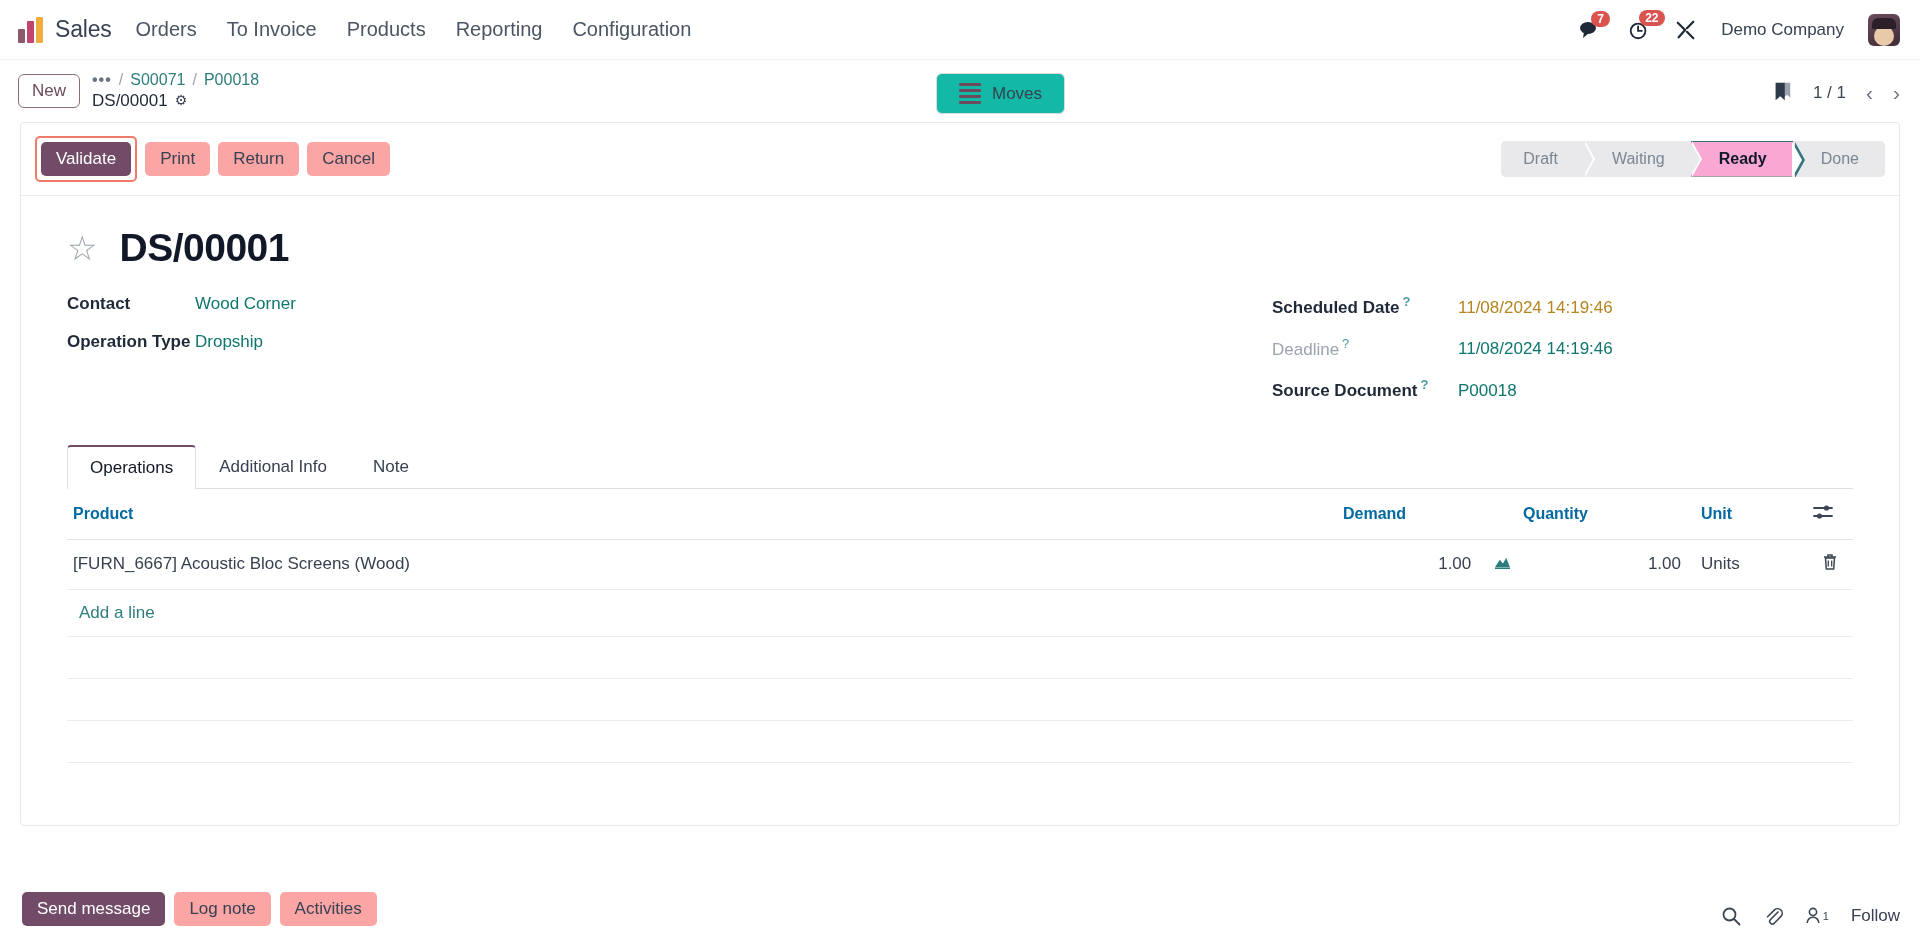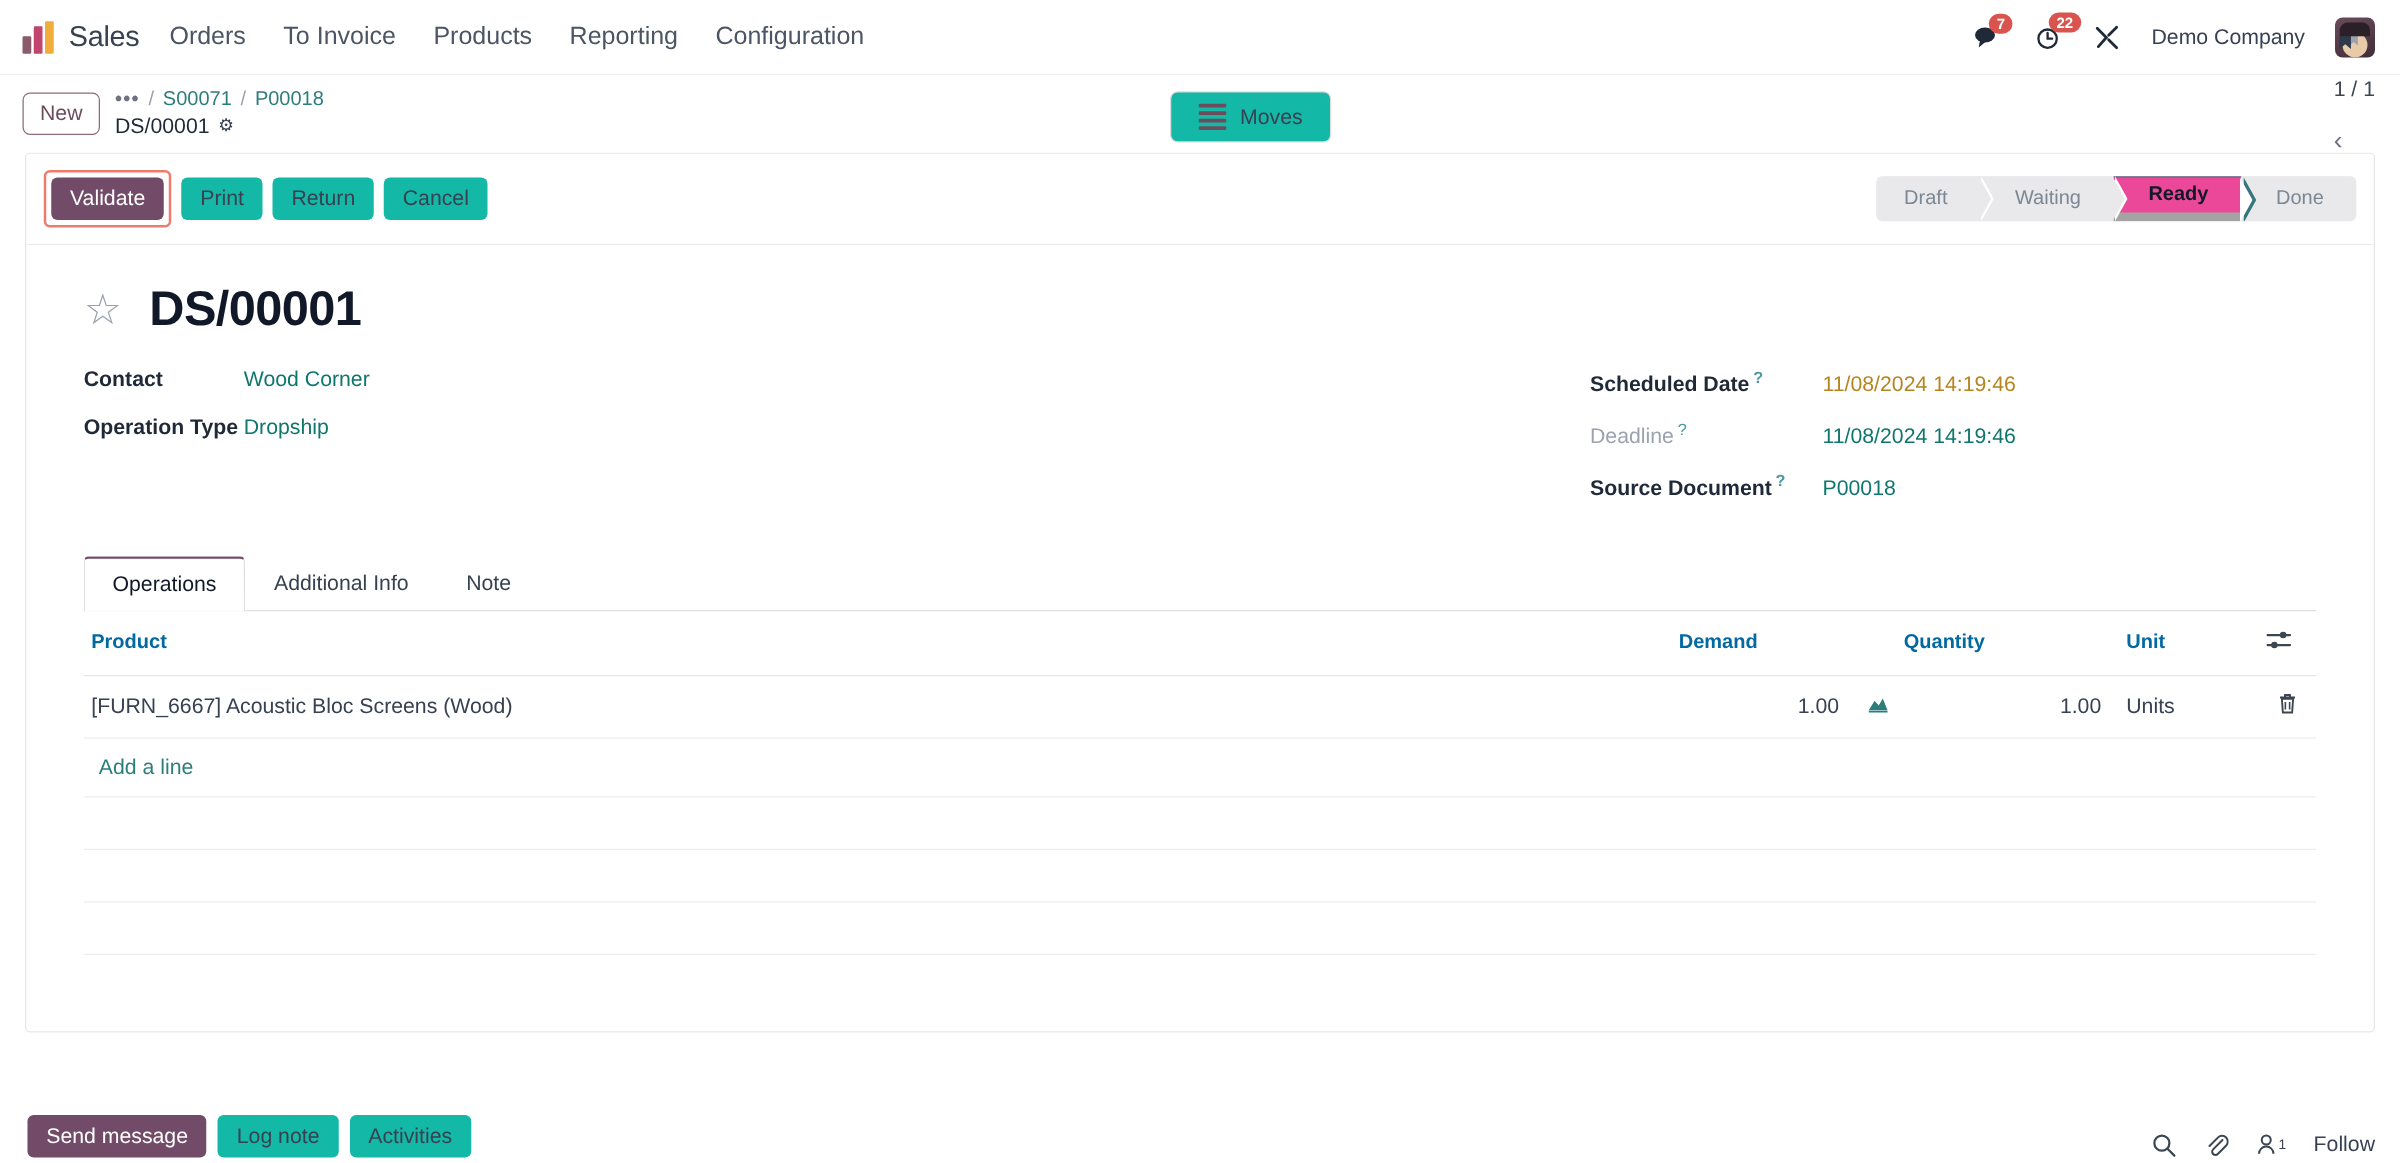--- a/index.html
+++ b/index.html
@@ -123,23 +123,22 @@
     font-size: 17px;
     color: #374151;
     cursor: pointer;
     margin-left: 44px;
   }
   .bars-ic { display:flex; flex-direction: column; gap: 3px; }
   .bars-ic i { display:block; width: 22px; height: 3px; background: #6b4b5c; border-radius: 1px; }
 
   .pager {
     margin-left: auto;
-    display: flex; align-items: flex-start; gap: 20px;
+    display: flex; align-items: flex-end; gap: 20px;
     color: #3c4653;
-    flex-direction: column;
   }
   .pager-count { font-size: 17px; }
   .chev { font-size: 21px; color: #6b7280; cursor: pointer; line-height: 1; }
 
   
   .sheet {
     margin: 0 20px;
     border: 1px solid #e7e7e7;
     border-radius: 4px;
     background: #fff;
@@ -161,21 +160,21 @@
   }
   .btn {
     font-size: 17px;
     border-radius: 5px;
     padding: 7px 15px;
     cursor: pointer;
     border: none;
     white-space: nowrap;
   }
   .btn-primary { background: #714b67; color: #fff; }
-  .btn-sec { background: #14b8a6; color: #374151; }
+  .btn-sec { background: #fca5a5; color: #374151; }
 
   .statusbar {
     margin-left: auto;
     display: flex;
     background: #e9e9eb;
     border-radius: 5px;
     overflow: hidden;
     height: 36px;
   }
   .st {
@@ -200,25 +199,25 @@
   .st::before {
     content: "";
     position: absolute; right: -11px; top: 0;
     width: 0; height: 0;
     border-top: 18px solid transparent;
     border-bottom: 18px solid transparent;
     border-left: 10px solid #ffffff;
     z-index: 2;
   }
   .st.active {
-    background: #ec4899;
+    background: #f9a8d4;
     color: #111827;
     font-weight: bold;
     border-top: 1px solid #36757c;
-    border-bottom: 7px solid #a3a3a3;
+    border-bottom: 1px solid #a3a3a3;
   }
   .st.active::after { border-left-color: #ffffff; }
   .st.active::before { border-left-color: #36757c; right: -12px; }
   .st.last::after, .st.last::before { display: none; }
 
   
   .body { padding: 30px 46px 0 46px; flex: 1; display: flex; flex-direction: column; }
   .title-line { display: flex; align-items: center; gap: 22px; margin-bottom: 24px; }
   .star { color: #9aa2ad; font-size: 34px; line-height: 1; cursor: pointer; }
   .rec-title { font-size: 39px; font-weight: bold; color: #111827; letter-spacing: -0.5px; }

